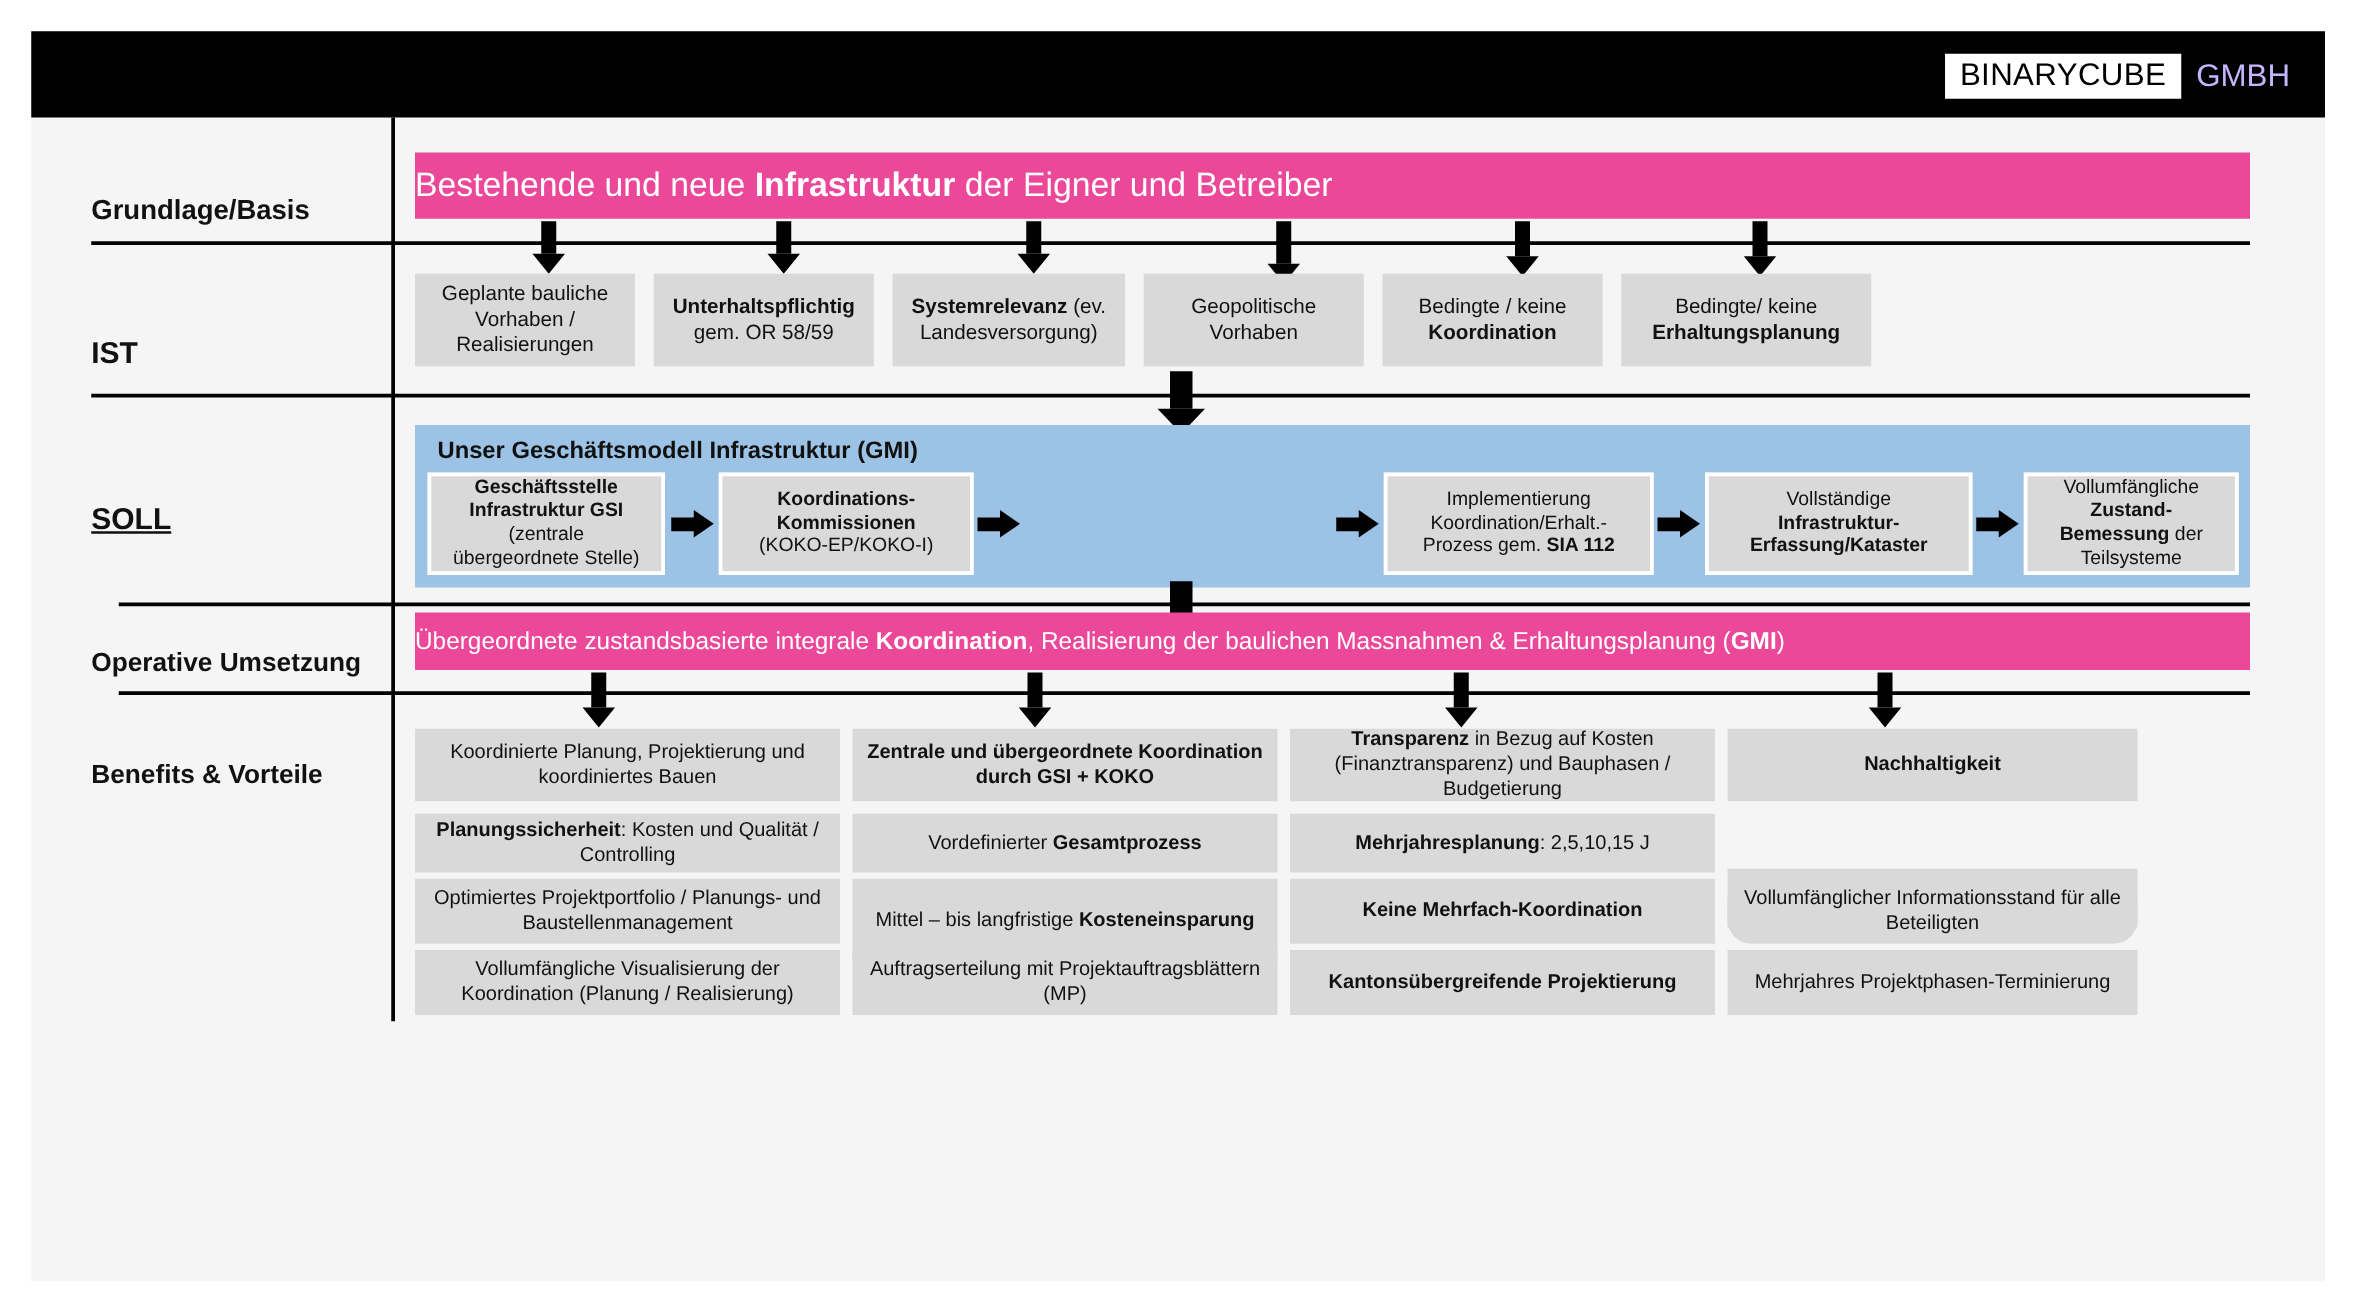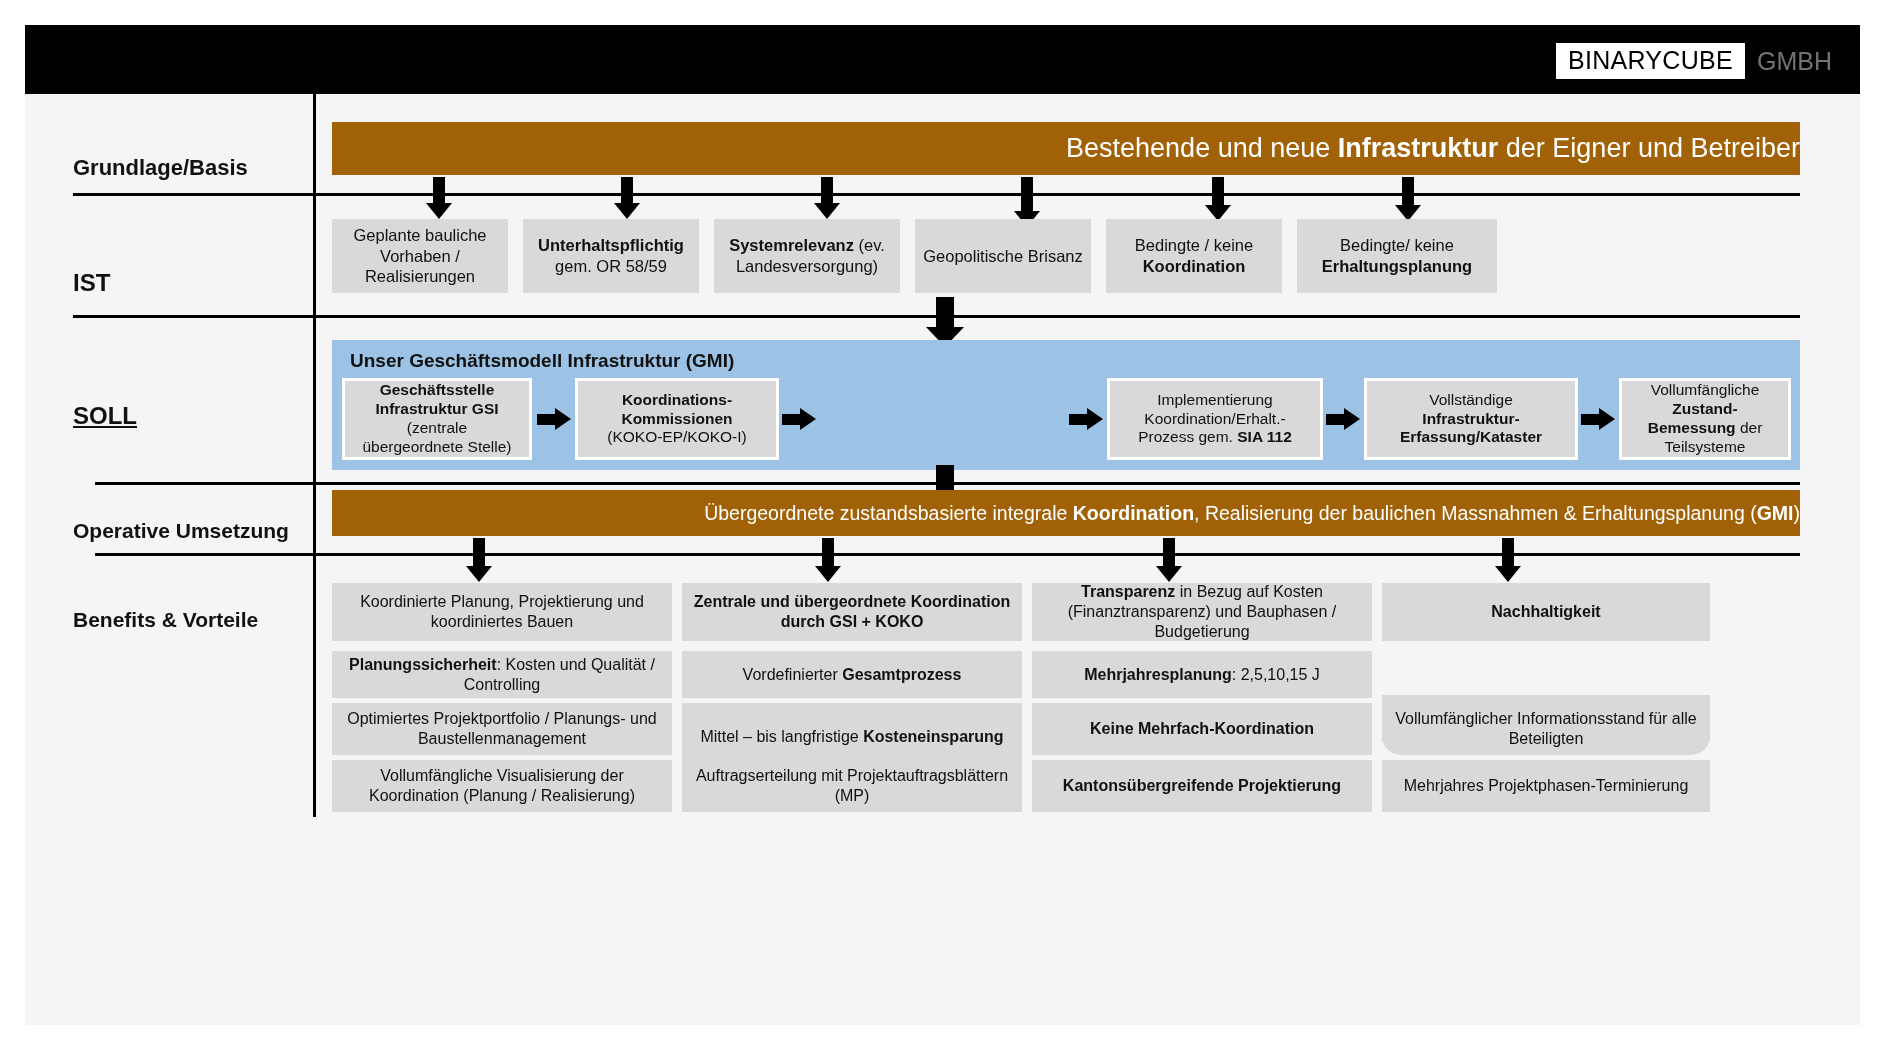--- a/index.html
+++ b/index.html
@@ -4,36 +4,36 @@
 <style>
   html,body{margin:0;padding:0;background:#ffffff;}
   body{width:1887px;height:1051px;font-family:"Liberation Sans","DejaVu Sans",sans-serif;overflow:hidden;}
 
   .page{position:absolute;left:25px;top:25px;width:1835px;height:1000px;background:#f5f5f5;}
 
   
   .topbar{position:absolute;left:0;top:0;width:1835px;height:69px;background:#000000;}
   .logo-wrap{position:absolute;right:28px;top:18px;display:flex;align-items:center;}
   .logo-box{background:#ffffff;color:#000000;font-size:25px;letter-spacing:.3px;padding:5px 12px 6px 12px;line-height:1;}
-  .logo-suffix{color:#737373;font-size:25px;margin-left:12px;line-height:1;}
+  .logo-suffix{color:#c4b5fd;font-size:25px;margin-left:12px;line-height:1;}
 
   
   .vline{position:absolute;left:288px;top:69px;width:3px;height:723px;background:#000;}
   .hrule{position:absolute;background:#000;height:3px;}
 
   
   .rowlabel{position:absolute;font-weight:bold;color:#111;white-space:nowrap;}
   .rl-grundlage{left:48px;top:130px;font-size:22px;}
   .rl-ist{left:48px;top:244px;font-size:24px;}
   .rl-soll{left:48px;top:377px;font-size:24px;text-decoration:underline;}
   .rl-operativ{left:48px;top:494px;font-size:21px;}
   .rl-benefits{left:48px;top:583px;font-size:21px;}
 
   
-  .banner{position:absolute;background:#a16207;color:#fff;display:flex;align-items:center;justify-content:flex-end;text-align:center;}
+  .banner{position:absolute;background:#ec4899;color:#fff;display:flex;align-items:center;justify-content:flex-start;text-align:center;}
   .banner-basis{left:307px;top:97px;width:1468px;height:53px;font-size:27px;}
   .banner-operativ{left:307px;top:465px;width:1468px;height:46px;font-size:19.5px;}
 
   
   .gbox{position:absolute;background:#d9d9d9;display:flex;align-items:center;justify-content:center;text-align:center;color:#111;line-height:1.25;box-sizing:border-box;padding:4px 7px;}
 
   
   .ist-box{top:194px;height:74px;font-size:16.5px;}
 
   
@@ -114,21 +114,21 @@
   <div class="gbox ist-box" style="left:307px;width:176px;">
     <span><span>Geplante bauliche</span><br><span>Vorhaben /</span><br><span>Realisierungen</span></span>
   </div>
   <div class="gbox ist-box" style="left:498px;width:176px;">
     <span><span class="b">Unterhaltspflichtig</span><br><span>gem. OR 58/59</span></span>
   </div>
   <div class="gbox ist-box" style="left:689px;width:186px;">
     <span><span class="b">Systemrelevanz</span><span> (ev.</span><br><span>Landesversorgung)</span></span>
   </div>
   <div class="gbox ist-box" style="left:890px;width:176px;">
-    <span>Geopolitische Brisanz</span>
+    <span>Geopolitische Vorhaben</span>
   </div>
   <div class="gbox ist-box" style="left:1081px;width:176px;">
     <span><span>Bedingte / keine</span><br><span class="b">Koordination</span></span>
   </div>
   <div class="gbox ist-box" style="left:1272px;width:200px;">
     <span><span>Bedingte/ keine</span><br><span class="b">Erhaltungsplanung</span></span>
   </div>
 
   <div class="arrow-down" style="left:901px;top:272px;width:38px;height:50px;">
     <div class="shaft" style="left:10px;width:18px;height:30px;"></div>

